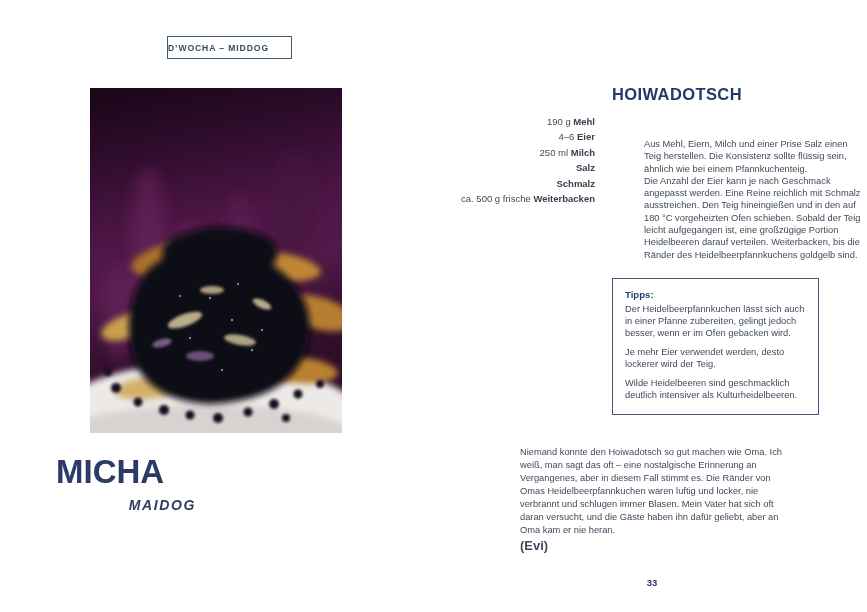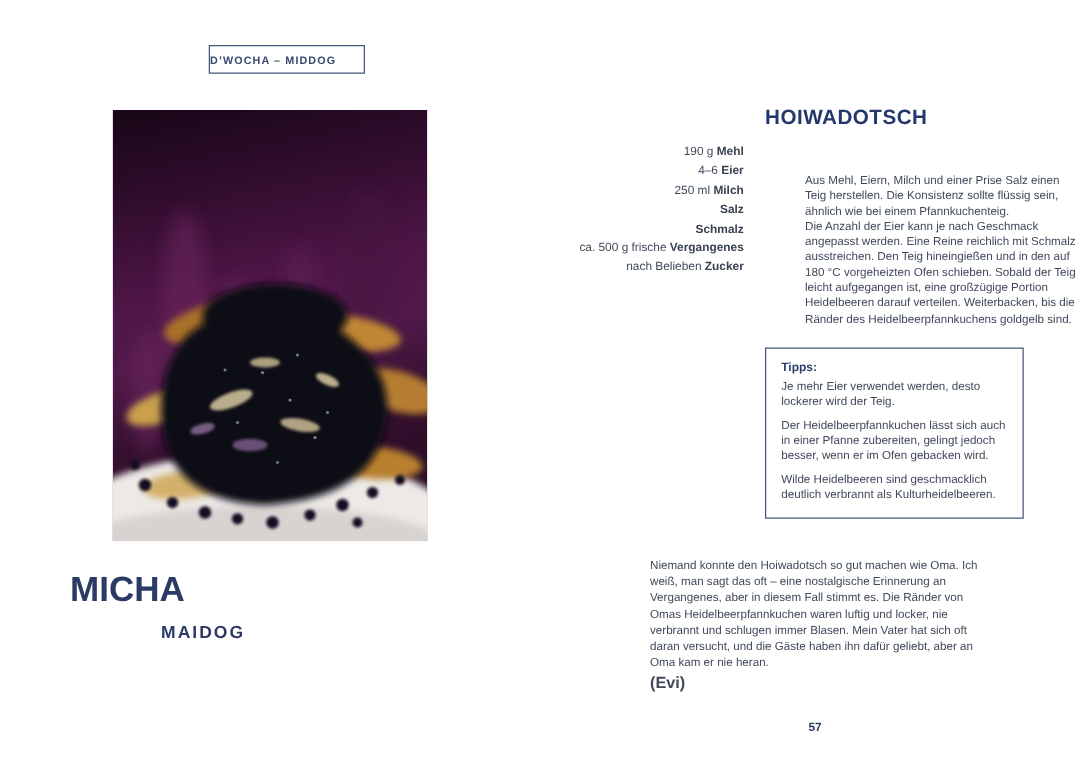--- a/index.html
+++ b/index.html
@@ -25,26 +25,26 @@
     position:absolute;left:90px;top:88px;
     width:252px;height:345px;margin:0;padding:0;
     overflow:hidden;
   }
   .photo svg{display:block;}
   .dish-title-block{
     position:absolute;left:56px;top:449px;width:140px;
     color:#2c3b65;
   }
   .dish-title{
-    font-size:28px;font-weight:bold;line-height:46px;
+    font-size:33px;font-weight:bold;line-height:46px;
     letter-spacing:0px;margin:0;
   }
   .dish-subtitle{
     font-size:14px;font-weight:bold;letter-spacing:1.6px;
-    text-align:right;margin-top:2px;
+    text-align:right;margin-top:2px;font-style:italic;
   }
   
   .ingredients{
     position:absolute;left:457px;top:114px;width:138px;
     text-align:right;
     font-size:9.5px;line-height:15.4px;color:#404a5b;
   }
   .ing-name{font-weight:bold;color:#39424f;}
   .ing-amt:empty{display:none;}
   .recipe-title{
@@ -202,43 +202,39 @@
       <div class="ing-row">
         
         <span class="ing-name">Salz</span>
       </div>
       <div class="ing-row">
         
         <span class="ing-name">Schmalz</span>
       </div>
       <div class="ing-row">
         <span class="ing-amt">ca. 500 g frische</span>
-        <span class="ing-name">Vergangenes</span>
-      </div>
-      <div class="ing-row">
-        <span class="ing-amt">nach Belieben</span>
-        <span class="ing-name">Zucker</span>
+        <span class="ing-name">Weiterbacken</span>
       </div>
     </div>
 
     <h2 class="recipe-title">HOIWADOTSCH</h2>
 
     <div class="instructions">
       <p>Aus Mehl, Eiern, Milch und einer Prise Salz einen Teig herstellen. Die Konsistenz sollte flüssig sein, ähnlich wie bei einem Pfannkuchenteig.</p>
       <p>Die Anzahl der Eier kann je nach Geschmack angepasst werden. Eine Reine reichlich mit Schmalz ausstreichen. Den Teig hineingießen und in den auf 180 °C vorgeheizten Ofen schieben. Sobald der Teig leicht aufgegangen ist, eine großzügige Portion Heidelbeeren darauf verteilen. Weiterbacken, bis die Ränder des Heidelbeerpfannkuchens goldgelb sind.</p>
     </div>
 
     <div class="tips-box">
       <p class="tips-heading">Tipps:</p>
+      <p class="tip">Der Heidelbeerpfannkuchen lässt sich auch in einer Pfanne zubereiten, gelingt jedoch besser, wenn er im Ofen gebacken wird.</p>
       <p class="tip">Je mehr Eier verwendet werden, desto lockerer wird der Teig.</p>
-      <p class="tip">Der Heidelbeerpfannkuchen lässt sich auch in einer Pfanne zubereiten, gelingt jedoch besser, wenn er im Ofen gebacken wird.</p>
-      <p class="tip">Wilde Heidelbeeren sind geschmacklich deutlich verbrannt als Kulturheidelbeeren.</p>
+      <p class="tip">Wilde Heidelbeeren sind geschmacklich deutlich intensiver als Kulturheidelbeeren.</p>
     </div>
 
     <div class="story">
       <p>Niemand konnte den Hoiwadotsch so gut machen wie Oma. Ich weiß, man sagt das oft – eine nostalgische Erinnerung an Vergangenes, aber in diesem Fall stimmt es. Die Ränder von Omas Heidelbeerpfannkuchen waren luftig und locker, nie verbrannt und schlugen immer Blasen. Mein Vater hat sich oft daran versucht, und die Gäste haben ihn dafür geliebt, aber an Oma kam er nie heran.</p>
       <div class="story-attribution">(Evi)</div>
     </div>
 
-    <div class="page-number">57</div>
+    <div class="page-number">33</div>
   </div>
 
 </div>
 
 </body></html>

